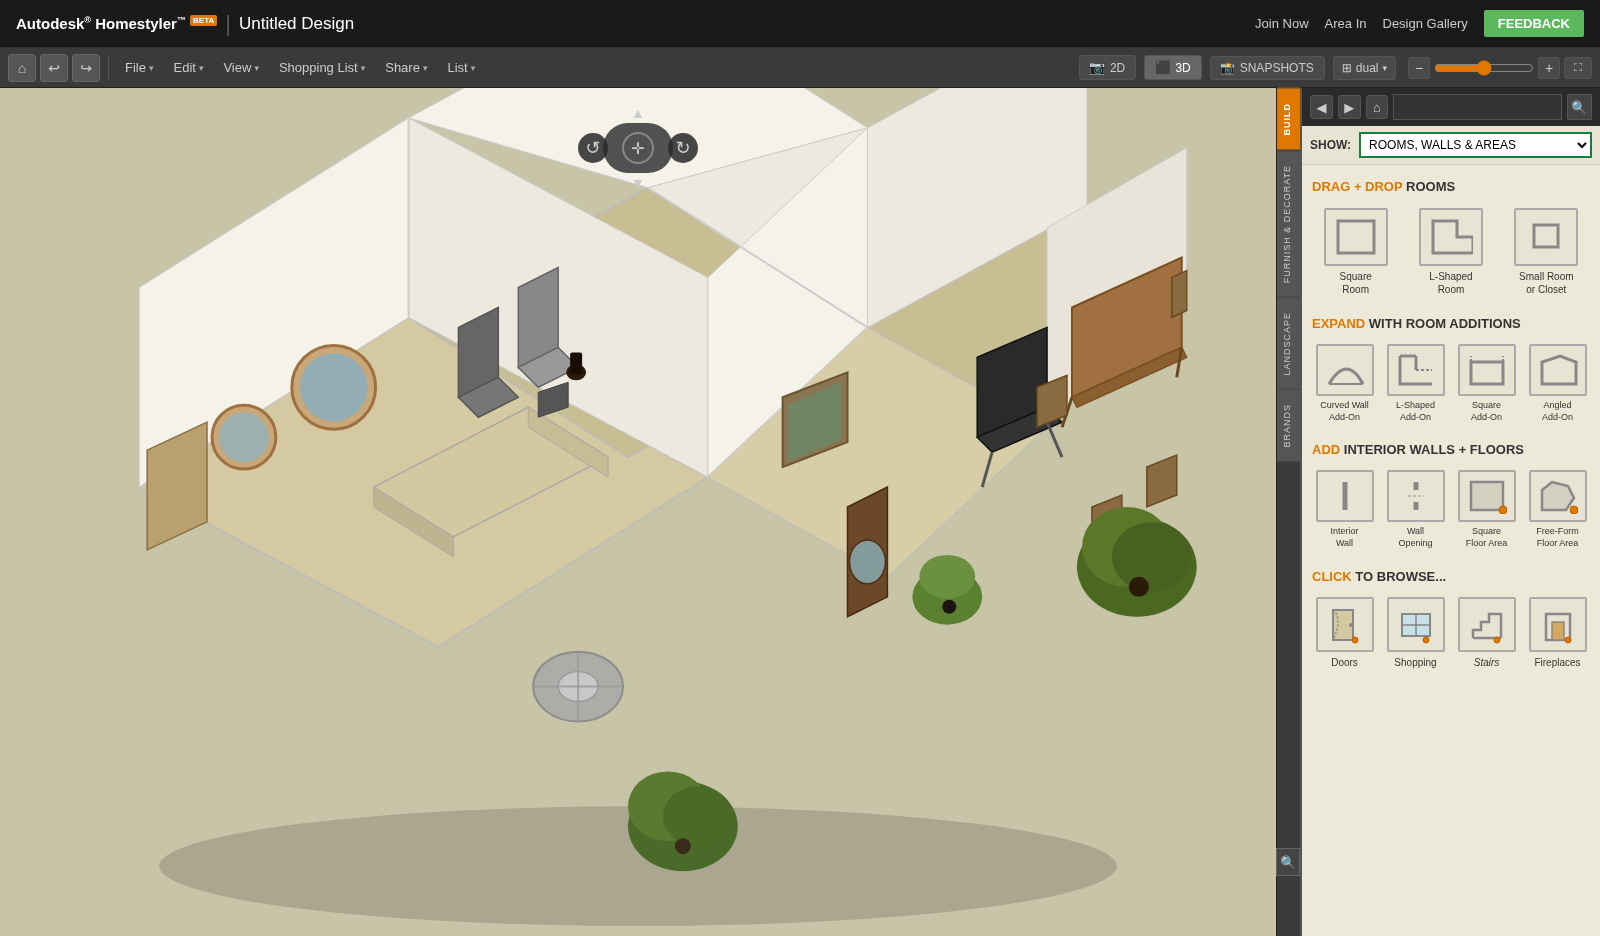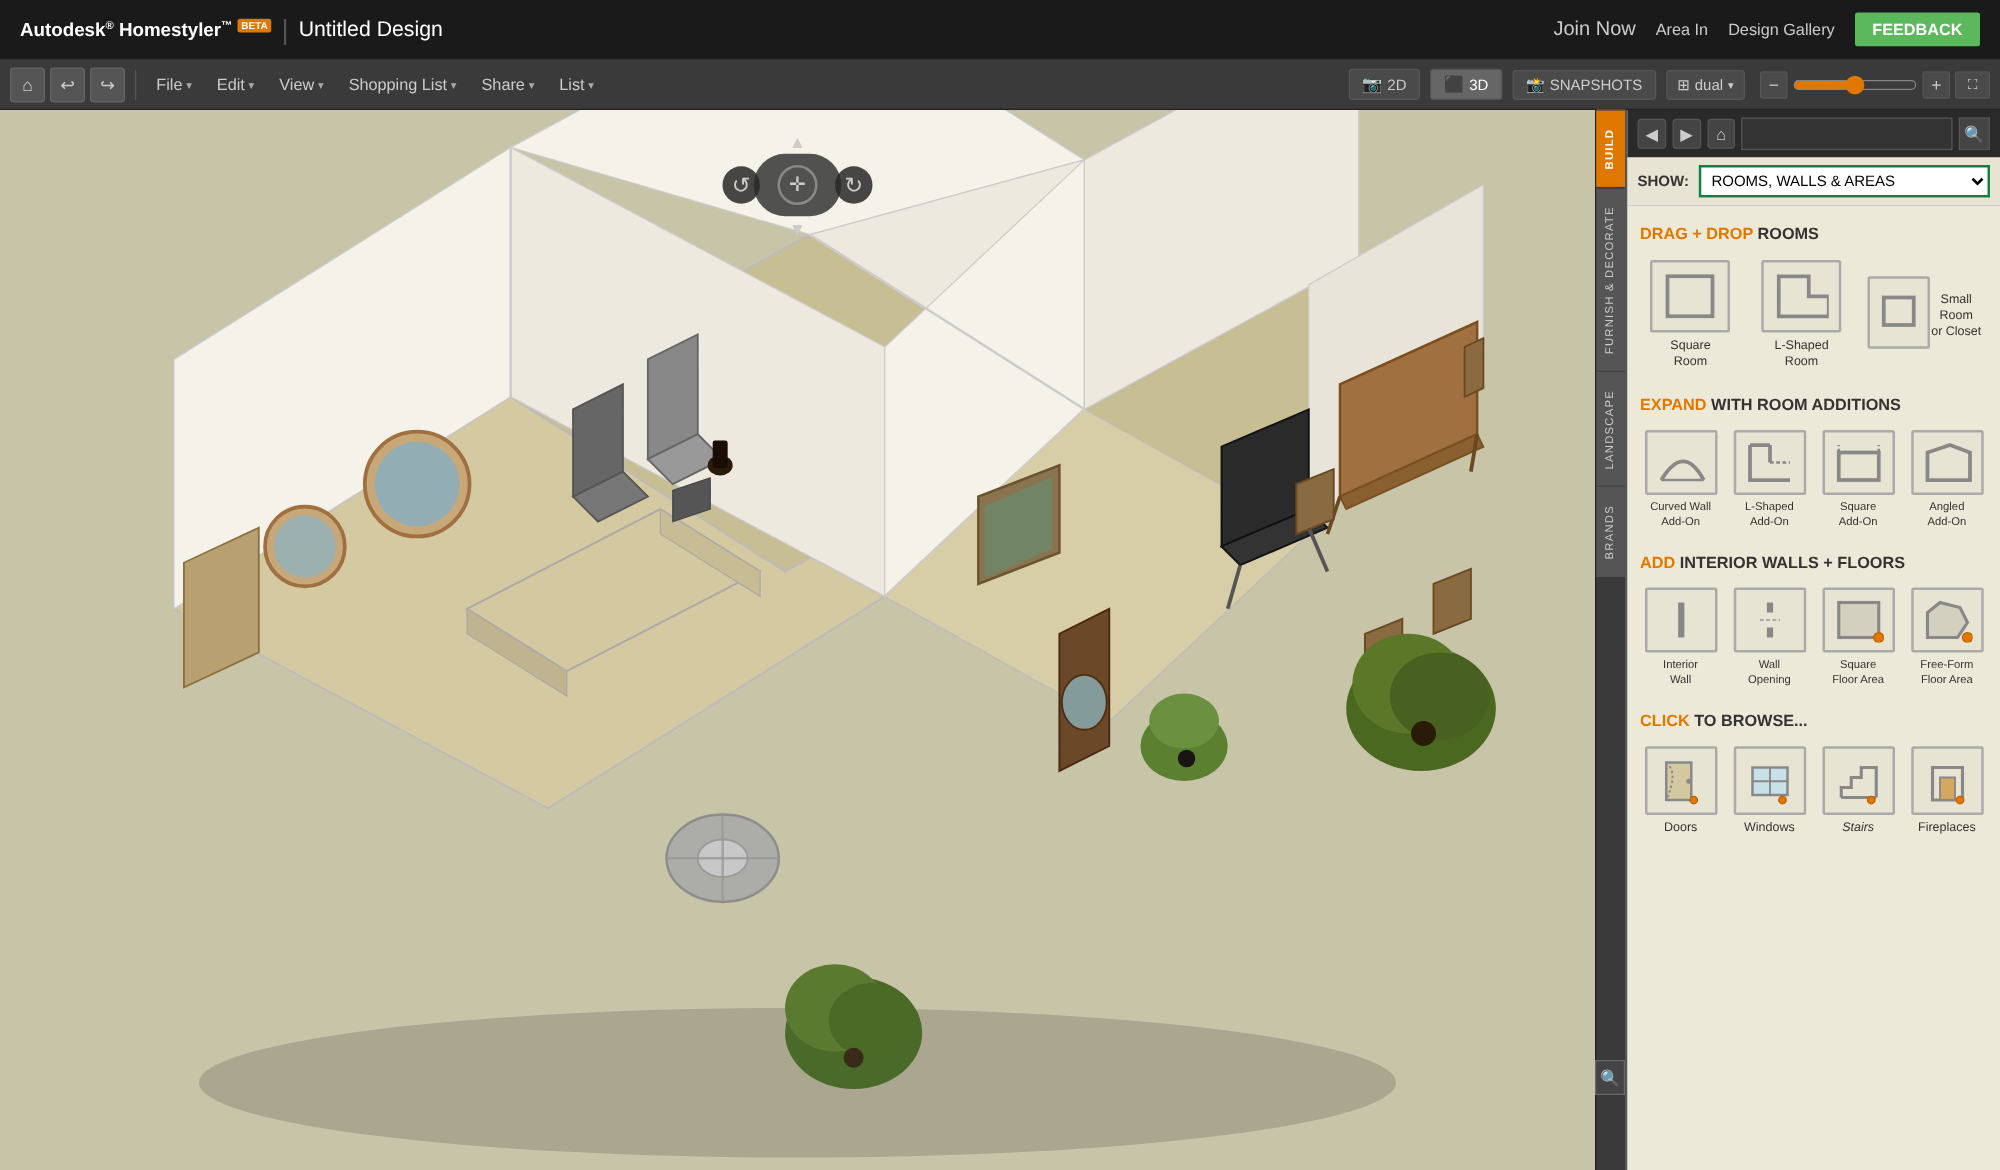--- a/index.html
+++ b/index.html
@@ -313,21 +313,21 @@
 <div id="top-bar">
   <div id="logo-area">
     <span id="logo-text" style="color:#fff;font-size:15px;font-weight:bold;">
       Autodesk<sup style="font-size:9px;">®</sup> Homestyler<sup style="font-size:9px;">™</sup>
       <span style="background:#e07800;color:#fff;font-size:8px;padding:1px 3px;border-radius:2px;vertical-align:super;">BETA</span>
     </span>
     <span style="color:#555;font-size:22px;margin:0 8px;">|</span>
     <span id="design-title" style="color:#fff;font-size:17px;">Untitled Design</span>
   </div>
   <div id="top-right-actions">
-    <a style="color:#ccc;font-size:16px;text-decoration:none;cursor:pointer;">Join Now</a>
+    <a style="color:#ccc;font-size:13px;text-decoration:none;cursor:pointer;">Join Now</a>
     <a style="color:#ccc;font-size:13px;text-decoration:none;cursor:pointer;">Area In</a>
     <a style="color:#ccc;font-size:13px;text-decoration:none;cursor:pointer;">Design Gallery</a>
     <button id="feedback-btn" style="background:#5cb85c;color:#fff;border:none;padding:6px 14px;font-size:13px;font-weight:bold;cursor:pointer;border-radius:2px;">FEEDBACK</button>
   </div>
 </div>
 
 <div id="toolbar">
   <button class="toolbar-icon-btn" title="Home">⌂</button>
   <button class="toolbar-icon-btn" title="Undo">↩</button>
   <button class="toolbar-icon-btn" title="Redo">↪</button>
@@ -559,21 +559,21 @@
 
           <div class="item-card" style="display:flex;flex-direction:column;align-items:center;cursor:pointer;padding:4px;border-radius:3px;">
             <div class="item-icon-box" style="width:64px;height:58px;border:2px solid #aaa;background:#e8e4d4;display:flex;align-items:center;justify-content:center;margin-bottom:4px;border-radius:2px;">
               <svg width="44" height="40">
                 <polygon points="4,4 28,4 28,20 44,20 44,36 4,36" fill="none" stroke="#888" stroke-width="3"></polygon>
               </svg>
             </div>
             <span class="item-label" style="font-size:10px;text-align:center;color:#333;">L-Shaped<br>Room</span>
           </div>
 
-          <div class="item-card" style="display:flex;flex-direction:row;align-items:center;cursor:pointer;padding:4px;border-radius:3px;">
+          <div class="item-card" style="display:flex;flex-direction:column;align-items:center;cursor:pointer;padding:4px;border-radius:3px;">
             <div class="item-icon-box" style="width:64px;height:58px;border:2px solid #aaa;background:#e8e4d4;display:flex;align-items:center;justify-content:center;margin-bottom:4px;border-radius:2px;">
               <svg width="44" height="40">
                 <rect x="10" y="8" width="24" height="22" fill="none" stroke="#888" stroke-width="3"></rect>
               </svg>
             </div>
             <span class="item-label" style="font-size:10px;text-align:center;color:#333;">Small Room<br>or Closet</span>
           </div>
         </div>
       </div>
 
@@ -698,21 +698,21 @@
 
           <div class="item-card" style="display:flex;flex-direction:column;align-items:center;cursor:pointer;padding:3px;border-radius:3px;">
             <div class="item-icon-box" style="width:58px;height:55px;border:2px solid #aaa;background:#e8e4d4;display:flex;align-items:center;justify-content:center;margin-bottom:4px;border-radius:2px;">
               <svg width="40" height="40">
                 <rect x="6" y="10" width="28" height="22" fill="#c8e0e8" stroke="#888" stroke-width="2"></rect>
                 <line x1="20" y1="10" x2="20" y2="32" stroke="#888" stroke-width="1.5"></line>
                 <line x1="6" y1="21" x2="34" y2="21" stroke="#888" stroke-width="1.5"></line>
                 <circle cx="30" cy="36" r="3" fill="#e07800" stroke="#c06000" stroke-width="1"></circle>
               </svg>
             </div>
-            <span class="item-label" style="font-size:10px;text-align:center;color:#333;">Windows</span>
+            <span class="item-label" style="font-size:10px;text-align:center;color:#333;">Shopping</span>
           </div>
 
           <div class="item-card" style="display:flex;flex-direction:column;align-items:center;cursor:pointer;padding:3px;border-radius:3px;">
             <div class="item-icon-box" style="width:58px;height:55px;border:2px solid #aaa;background:#e8e4d4;display:flex;align-items:center;justify-content:center;margin-bottom:4px;border-radius:2px;">
               <svg width="40" height="40">
                 <polyline points="6,34 6,26 14,26 14,18 22,18 22,10 34,10 34,34" fill="none" stroke="#888" stroke-width="2.5"></polyline>
                 <line x1="6" y1="34" x2="34" y2="34" stroke="#888" stroke-width="2.5"></line>
                 <circle cx="30" cy="36" r="3" fill="#e07800" stroke="#c06000" stroke-width="1"></circle>
               </svg>
             </div>

